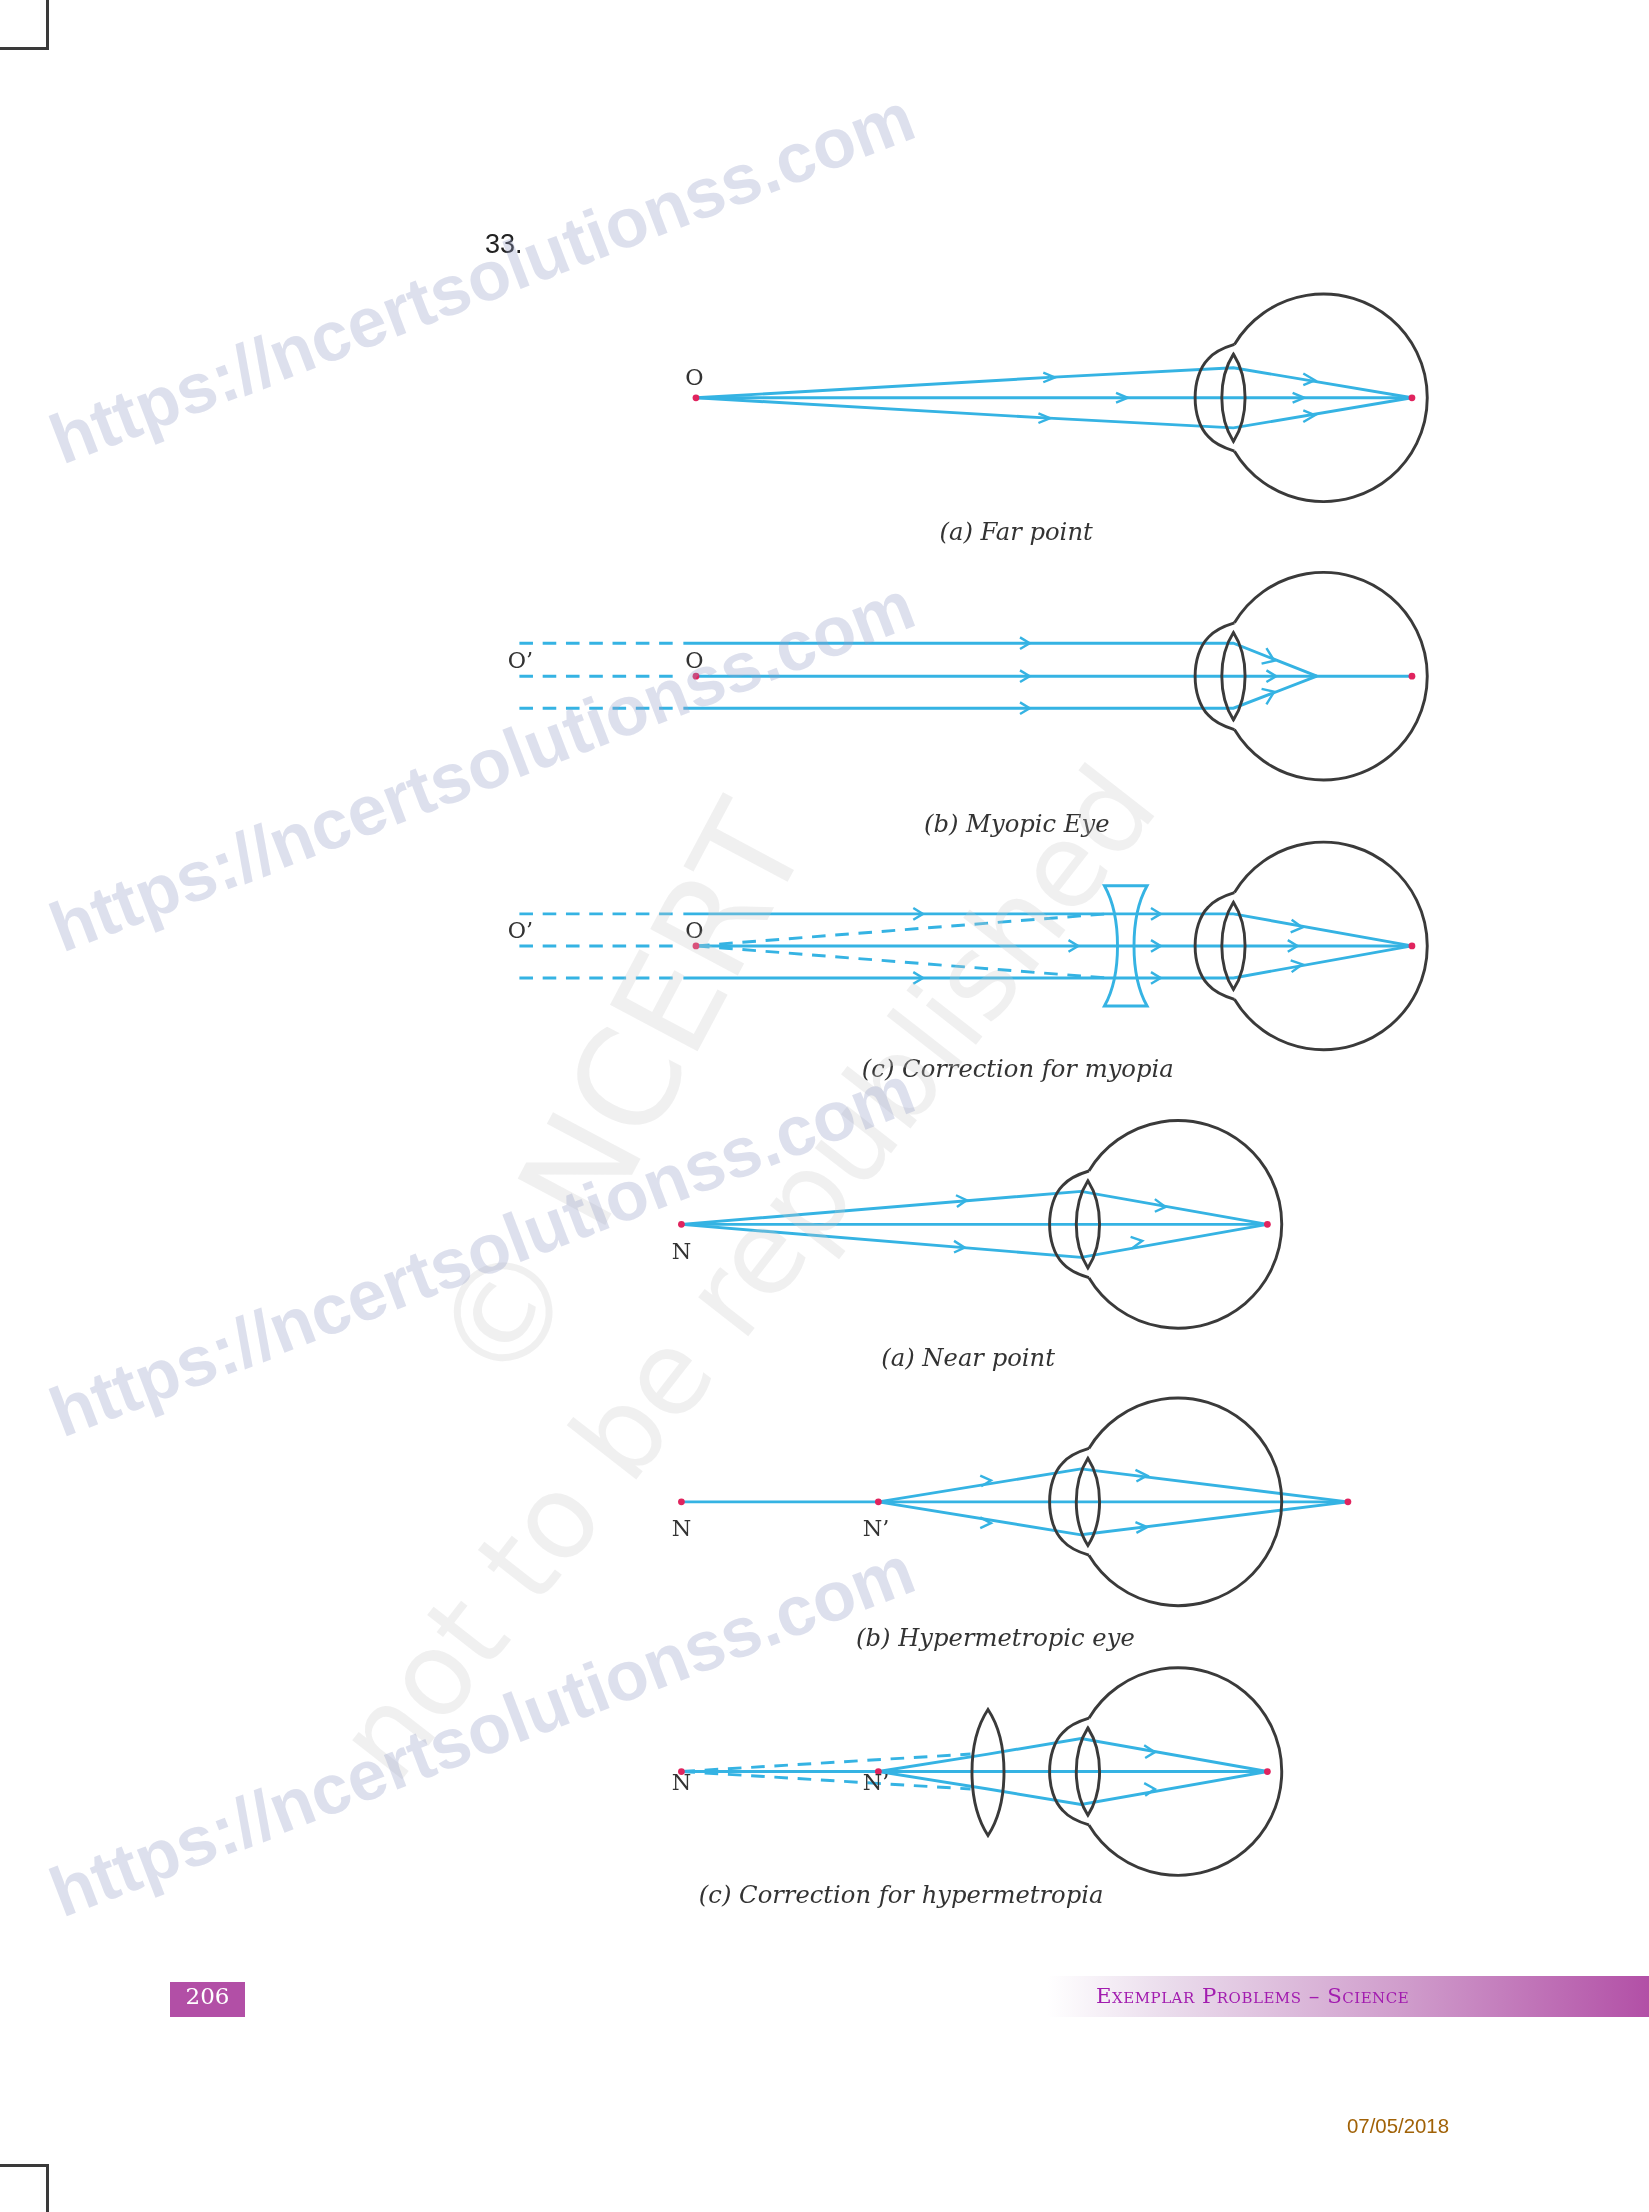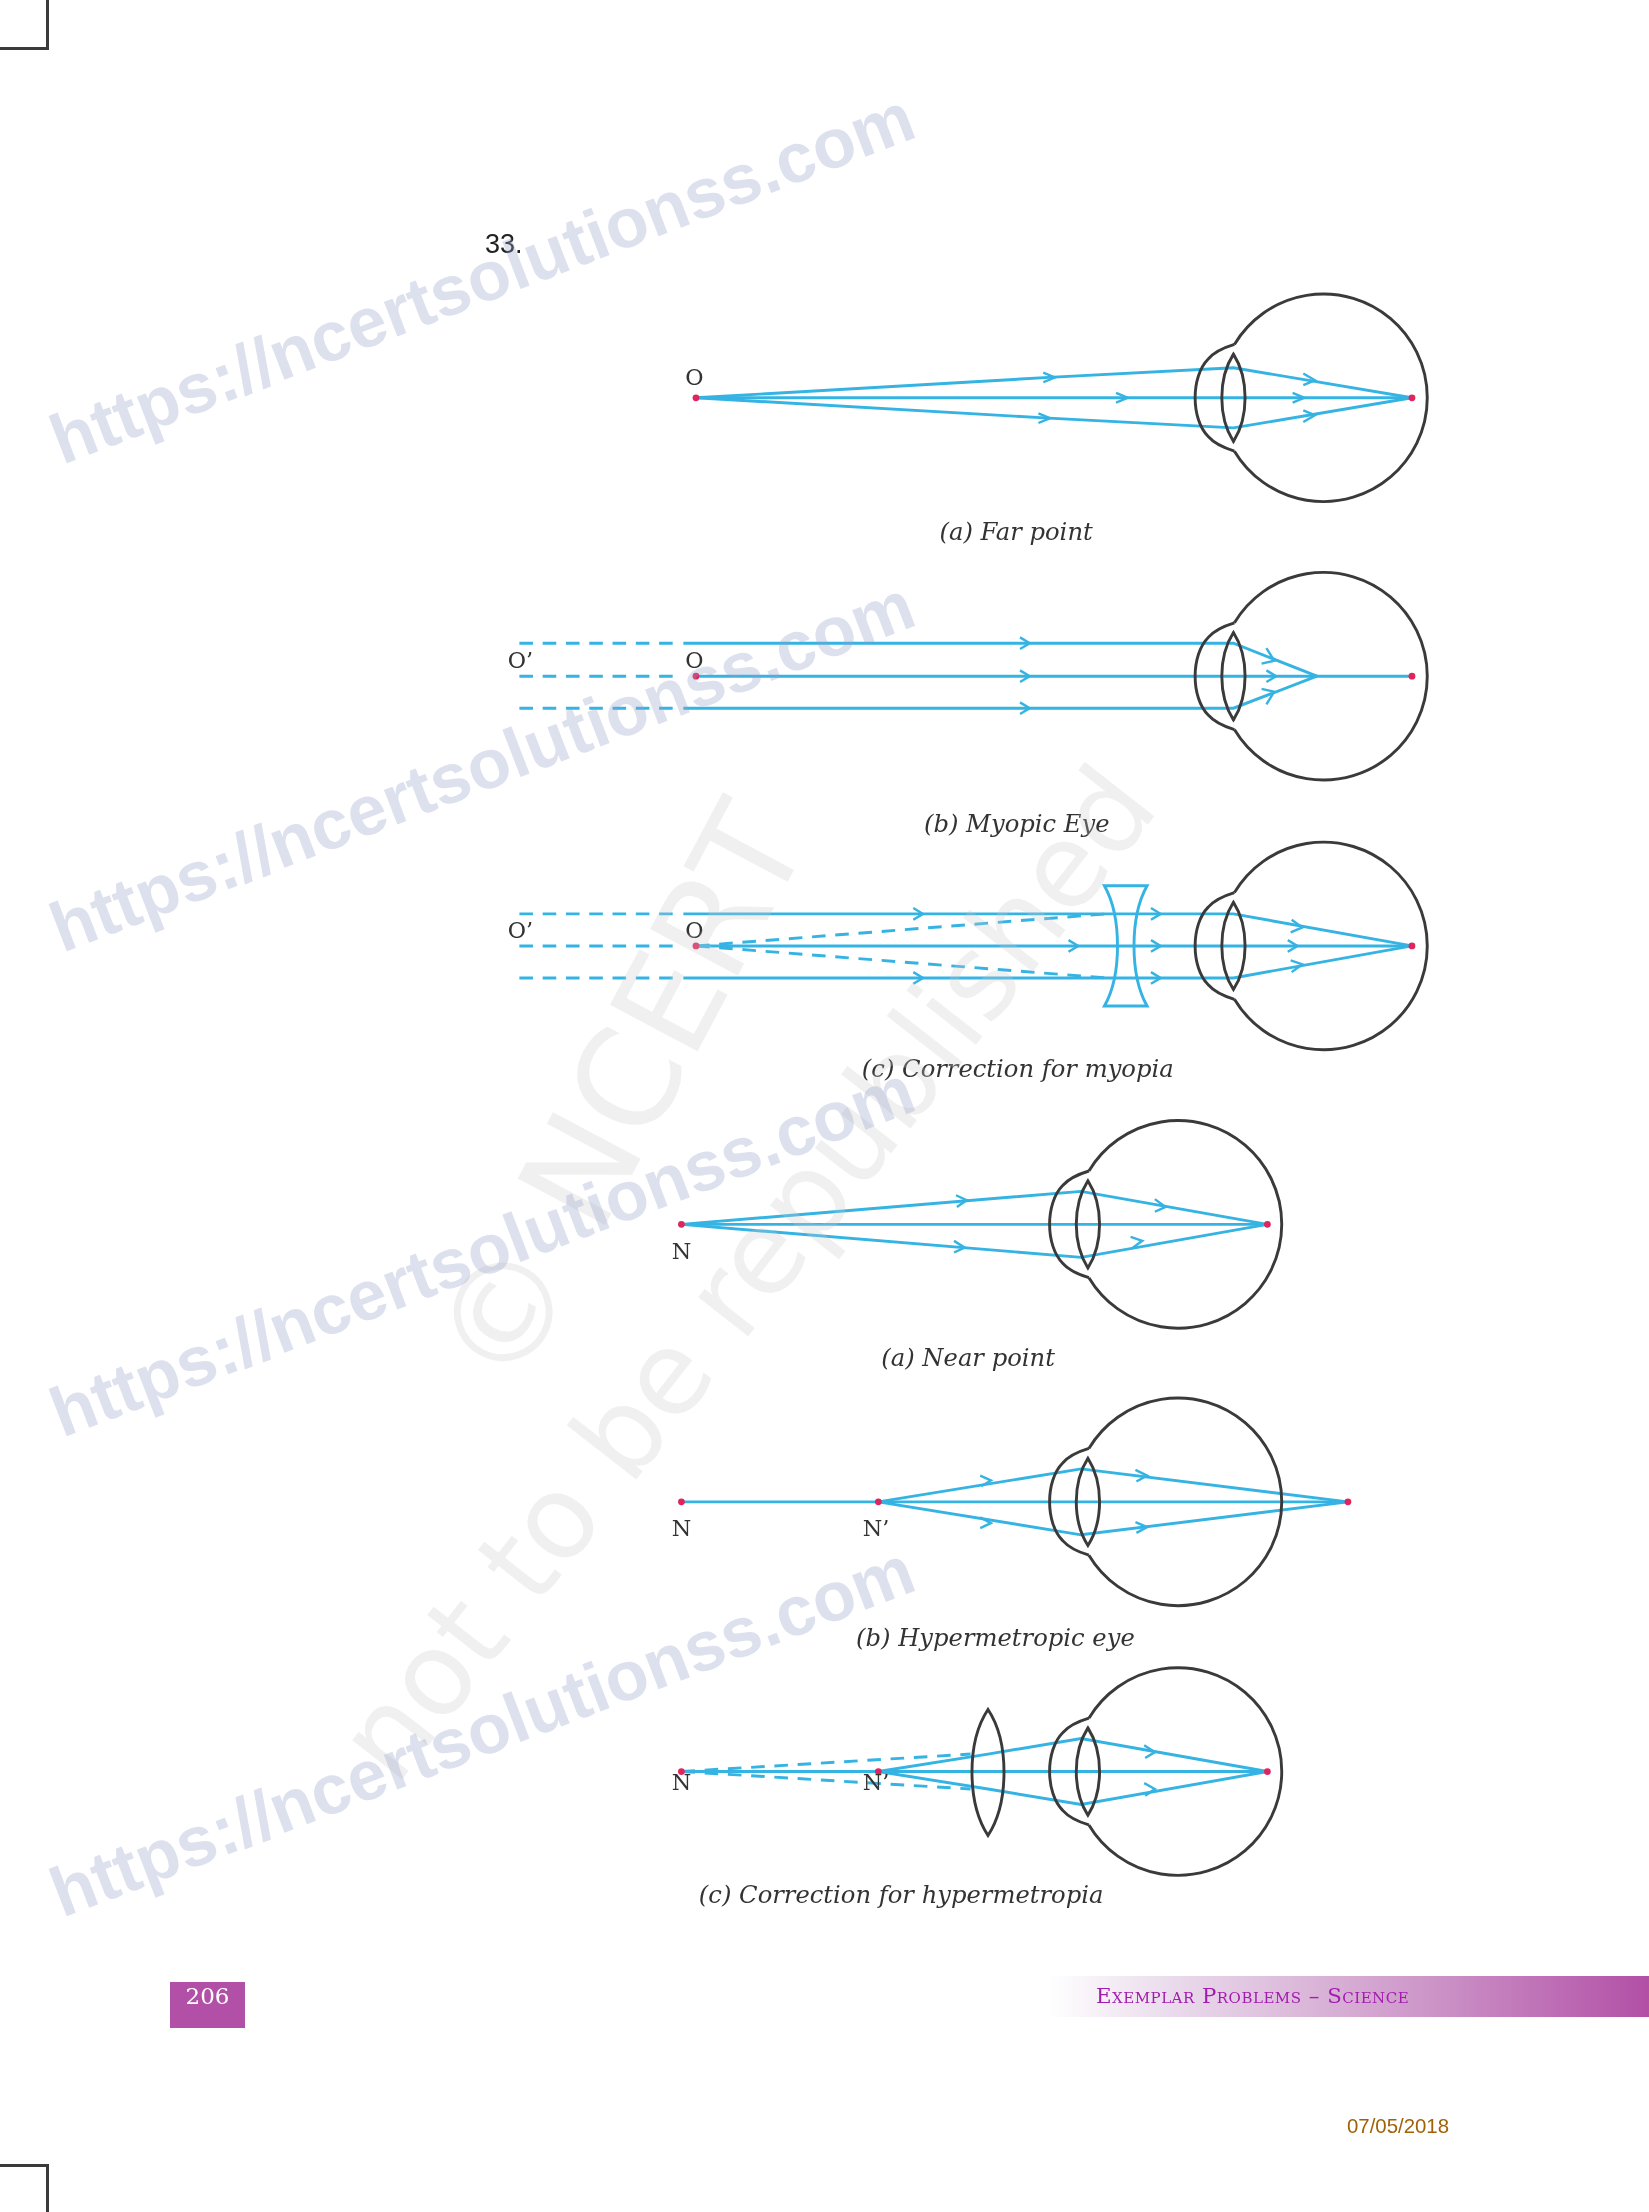--- a/index.html
+++ b/index.html
@@ -4,21 +4,21 @@
 <style>
   html, body { margin:0; padding:0; background:#ffffff; }
   body { width:1650px; height:2212px; position:relative; overflow:hidden; font-family:"DejaVu Serif", serif; }
   .crop { position:absolute; background:#3a3a3a; }
   .qnum { position:absolute; left:485px; top:229px; font-family:"Liberation Sans", sans-serif; font-weight:normal; font-size:27px; color:#222; }
   svg.diagram { position:absolute; left:0; top:0; }
   .lbl { font-family:"DejaVu Serif", serif; font-size:23px; fill:#333; }
   .cap { font-family:"DejaVu Serif", serif; font-style:italic; font-size:25px; fill:#333; }
   .watermark { position:absolute; font-family:"Liberation Sans", sans-serif; font-weight:bold; font-size:70px; color:rgba(150,160,200,0.32); transform-origin:left bottom; white-space:nowrap; pointer-events:none; }
   .ncert-wm { position:absolute; font-family:"DejaVu Sans", sans-serif; font-size:136px; color:rgba(200,200,200,0.28); transform-origin:left bottom; white-space:nowrap; pointer-events:none; }
-  .pagenum { position:absolute; left:170px; top:1982px; width:75px; height:46px; background:#b24fa6; color:#fff; font-family:"DejaVu Serif", serif; font-size:23px; line-height:29px; text-align:center; }
+  .pagenum { position:absolute; left:170px; top:1982px; width:75px; height:35px; background:#b24fa6; color:#fff; font-family:"DejaVu Serif", serif; font-size:23px; line-height:29px; text-align:center; }
   .footer-band { position:absolute; left:1048px; top:1976px; width:602px; height:41px; background:linear-gradient(to right, rgba(255,255,255,0) 0%, #eadcec 20%, #cf9bcb 60%, #b24fa6 100%); }
   .footer-title { position:absolute; left:1064px; top:1983px; font-family:"DejaVu Serif", serif; font-size:21.3px; color:#a21caf; font-variant:small-caps; letter-spacing:0.5px;margin-left:32px; }
   .date { position:absolute; left:1347px; top:2115px; font-family:"Liberation Sans", sans-serif; font-size:20.4px; color:#a16207; }
 </style>
 </head>
 <body>
 
 <div class="crop" style="left:0;top:47px;width:49px;height:2.9px;"></div>
 <div class="crop" style="left:46px;top:0;width:2.9px;height:49px;"></div>
 <div class="crop" style="left:0;top:2164px;width:49px;height:2.9px;"></div>

